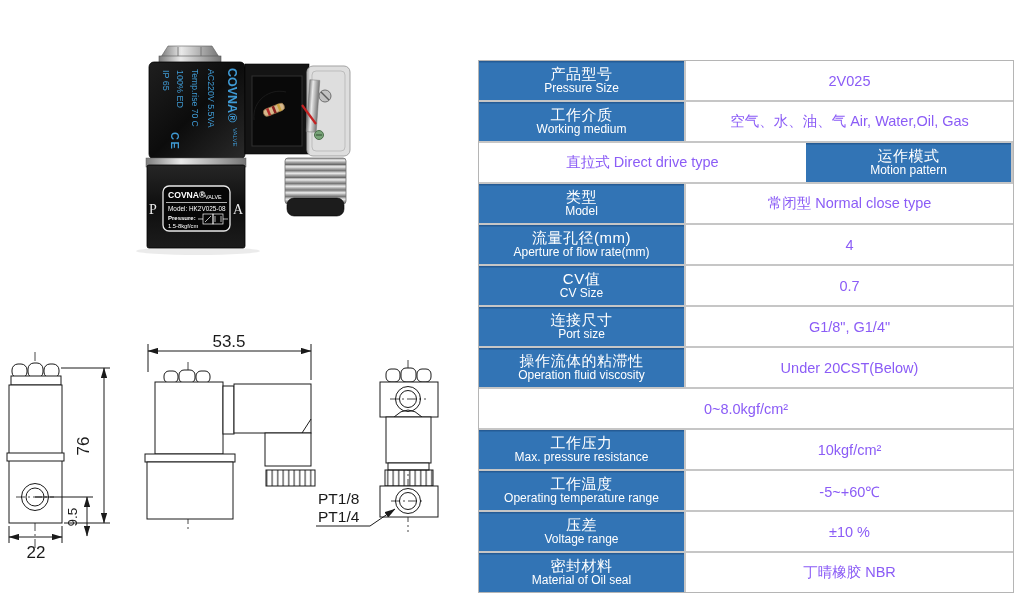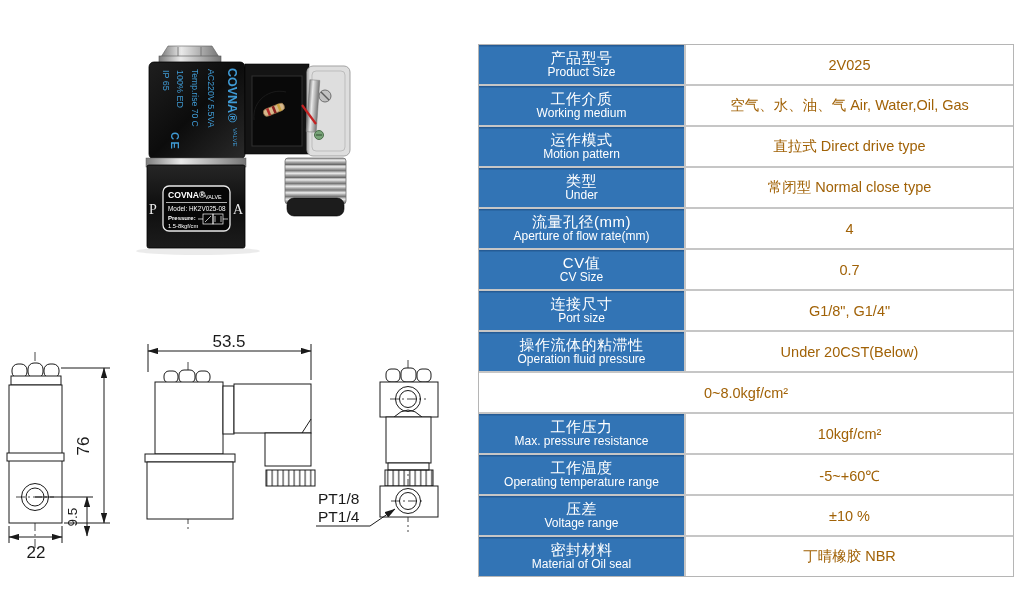--- a/index.html
+++ b/index.html
@@ -11,39 +11,39 @@
   *{box-sizing:border-box;}
 
   
   .photo-wrap{position:absolute;left:130px;top:40px;width:248px;height:218px;}
 
   
   .draw-wrap{position:absolute;left:0;top:325px;width:475px;height:284px;}
 
   
   .spec-table{
-    position:absolute;left:478px;top:44px;width:536px;height:533px;
+    position:absolute;left:478px;top:60px;width:536px;height:533px;
     display:flex;flex-direction:column;
     border:1.5px solid #b5b5b5;background:#fff;
   }
   .spec-row{display:flex;flex:1;min-height:0;}
   .spec-row + .spec-row{border-top:2px solid #c6c6c6;}
   .cell{display:flex;}
   .cell.label{
     width:207px;background:#3274b5;color:#ffffff;
     border-right:2px solid #c6c6c6;
     flex-direction:column;align-items:center;justify-content:center;
     text-align:center;line-height:1.1;
     box-shadow:inset 0 1.5px 0 rgba(22,62,110,.45);
   }
   .cell.label .zh{font-size:15px;letter-spacing:.5px;}
   .cell.label .en{font-size:12px;margin-top:-1px;}
   .cell.value{
     flex:1;align-items:center;justify-content:center;text-align:center;
-    color:#a16207;font-size:14.5px;padding:0 6px;
+    color:#8b5cf6;font-size:14.5px;padding:0 6px;
   }
 
   
   .ln{stroke:#1a1a1a;stroke-width:1;fill:none;}
   .lnF{stroke:#1a1a1a;stroke-width:1;fill:#ffffff;}
   .cl{stroke:#1a1a1a;stroke-width:.8;fill:none;stroke-dasharray:9 3 2 3;}
   .dim{stroke:#1a1a1a;stroke-width:1;fill:none;}
   .dimtxt{fill:#1a1a1a;font-family:"Liberation Sans",sans-serif;}
 </style>
 </head>
@@ -241,45 +241,45 @@
     <line x1="370" y1="526" x2="395" y2="509" class="dim" marker-end="url(#arr)"></line>
   </g>
 </svg>
 </div>
 
 <div class="spec-table">
 
   <div class="spec-row">
     <div class="cell label">
       <div class="zh">产品型号</div>
-      <div class="en">Product Size</div>
+      <div class="en">Pressure Size</div>
     </div>
     <div class="cell value">2V025</div>
   </div>
 
   <div class="spec-row">
     <div class="cell label">
       <div class="zh">工作介质</div>
       <div class="en">Working medium</div>
     </div>
     <div class="cell value">空气、水、油、气 Air, Water,Oil, Gas</div>
   </div>
 
   <div class="spec-row">
+    <div class="cell value">直拉式 Direct drive type</div>
     <div class="cell label">
       <div class="zh">运作模式</div>
       <div class="en">Motion pattern</div>
     </div>
-    <div class="cell value">直拉式 Direct drive type</div>
   </div>
 
   <div class="spec-row">
     <div class="cell label">
       <div class="zh">类型</div>
-      <div class="en">Under</div>
+      <div class="en">Model</div>
     </div>
     <div class="cell value">常闭型  Normal close type</div>
   </div>
 
   <div class="spec-row">
     <div class="cell label">
       <div class="zh">流量孔径(mm)</div>
       <div class="en">Aperture of flow rate(mm)</div>
     </div>
     <div class="cell value">4</div>
@@ -297,21 +297,21 @@
     <div class="cell label">
       <div class="zh">连接尺寸</div>
       <div class="en">Port size</div>
     </div>
     <div class="cell value">G1/8", G1/4"</div>
   </div>
 
   <div class="spec-row">
     <div class="cell label">
       <div class="zh">操作流体的粘滞性</div>
-      <div class="en">Operation fluid pressure</div>
+      <div class="en">Operation fluid viscosity</div>
     </div>
     <div class="cell value">Under 20CST(Below)</div>
   </div>
 
   <div class="spec-row">
     <div class="cell value">0~8.0kgf/cm²</div>
   </div>
 
   <div class="spec-row">
     <div class="cell label">

